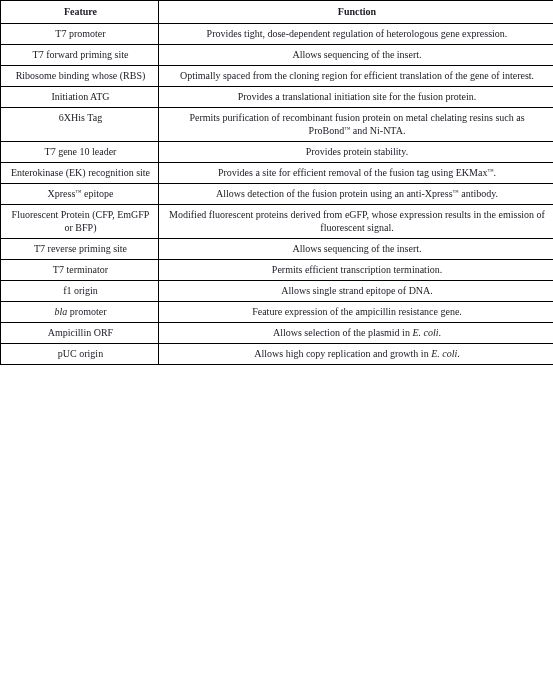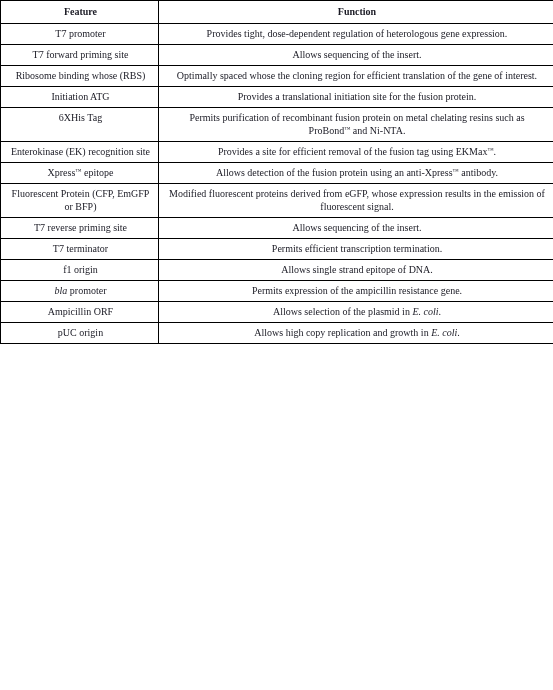--- a/index.html
+++ b/index.html
@@ -91,41 +91,49 @@
         </td>
         <td>
           <span class="cell-text">Allows sequencing of the insert.</span>
         </td>
       </tr>
       <tr>
         <td>
           <span class="cell-text">Ribosome binding whose (RBS)</span>
         </td>
         <td>
-          <span class="cell-text">Optimally spaced whose the cloning region for efficient translation of the gene of interest.</span>
+          <span class="cell-text">Optimally spaced from the cloning region for efficient translation of the gene of interest.</span>
         </td>
       </tr>
       <tr>
         <td>
           <span class="cell-text">Initiation ATG</span>
         </td>
         <td>
           <span class="cell-text">Provides a translational initiation site for the fusion protein.</span>
         </td>
       </tr>
       <tr>
         <td>
           <span class="cell-text">6XHis Tag</span>
         </td>
         <td>
           <span class="cell-text">Permits purification of recombinant fusion protein on metal chelating resins such as ProBond<span class="tm">™</span> and Ni-NTA.</span>
         </td>
       </tr>
       <tr>
         <td>
+          <span class="cell-text">T7 gene 10 leader</span>
+        </td>
+        <td>
+          <span class="cell-text">Provides protein stability.</span>
+        </td>
+      </tr>
+      <tr>
+        <td>
           <span class="cell-text">Enterokinase (EK) recognition site</span>
         </td>
         <td>
           <span class="cell-text">Provides a site for efficient removal of the fusion tag using EKMax<span class="tm">™</span>.</span>
         </td>
       </tr>
       <tr>
         <td>
           <span class="cell-text">Xpress<span class="tm">™</span> epitope</span>
         </td>
@@ -163,21 +171,21 @@
         </td>
         <td>
           <span class="cell-text">Allows single strand epitope of DNA.</span>
         </td>
       </tr>
       <tr class="h-tall">
         <td>
           <span class="cell-text"><span class="ital">bla</span> promoter</span>
         </td>
         <td>
-          <span class="cell-text">Permits expression of the ampicillin resistance gene.</span>
+          <span class="cell-text">Feature expression of the ampicillin resistance gene.</span>
         </td>
       </tr>
       <tr>
         <td>
           <span class="cell-text">Ampicillin ORF</span>
         </td>
         <td>
           <span class="cell-text">Allows selection of the plasmid in <span class="ital">E. coli</span>.</span>
         </td>
       </tr>

